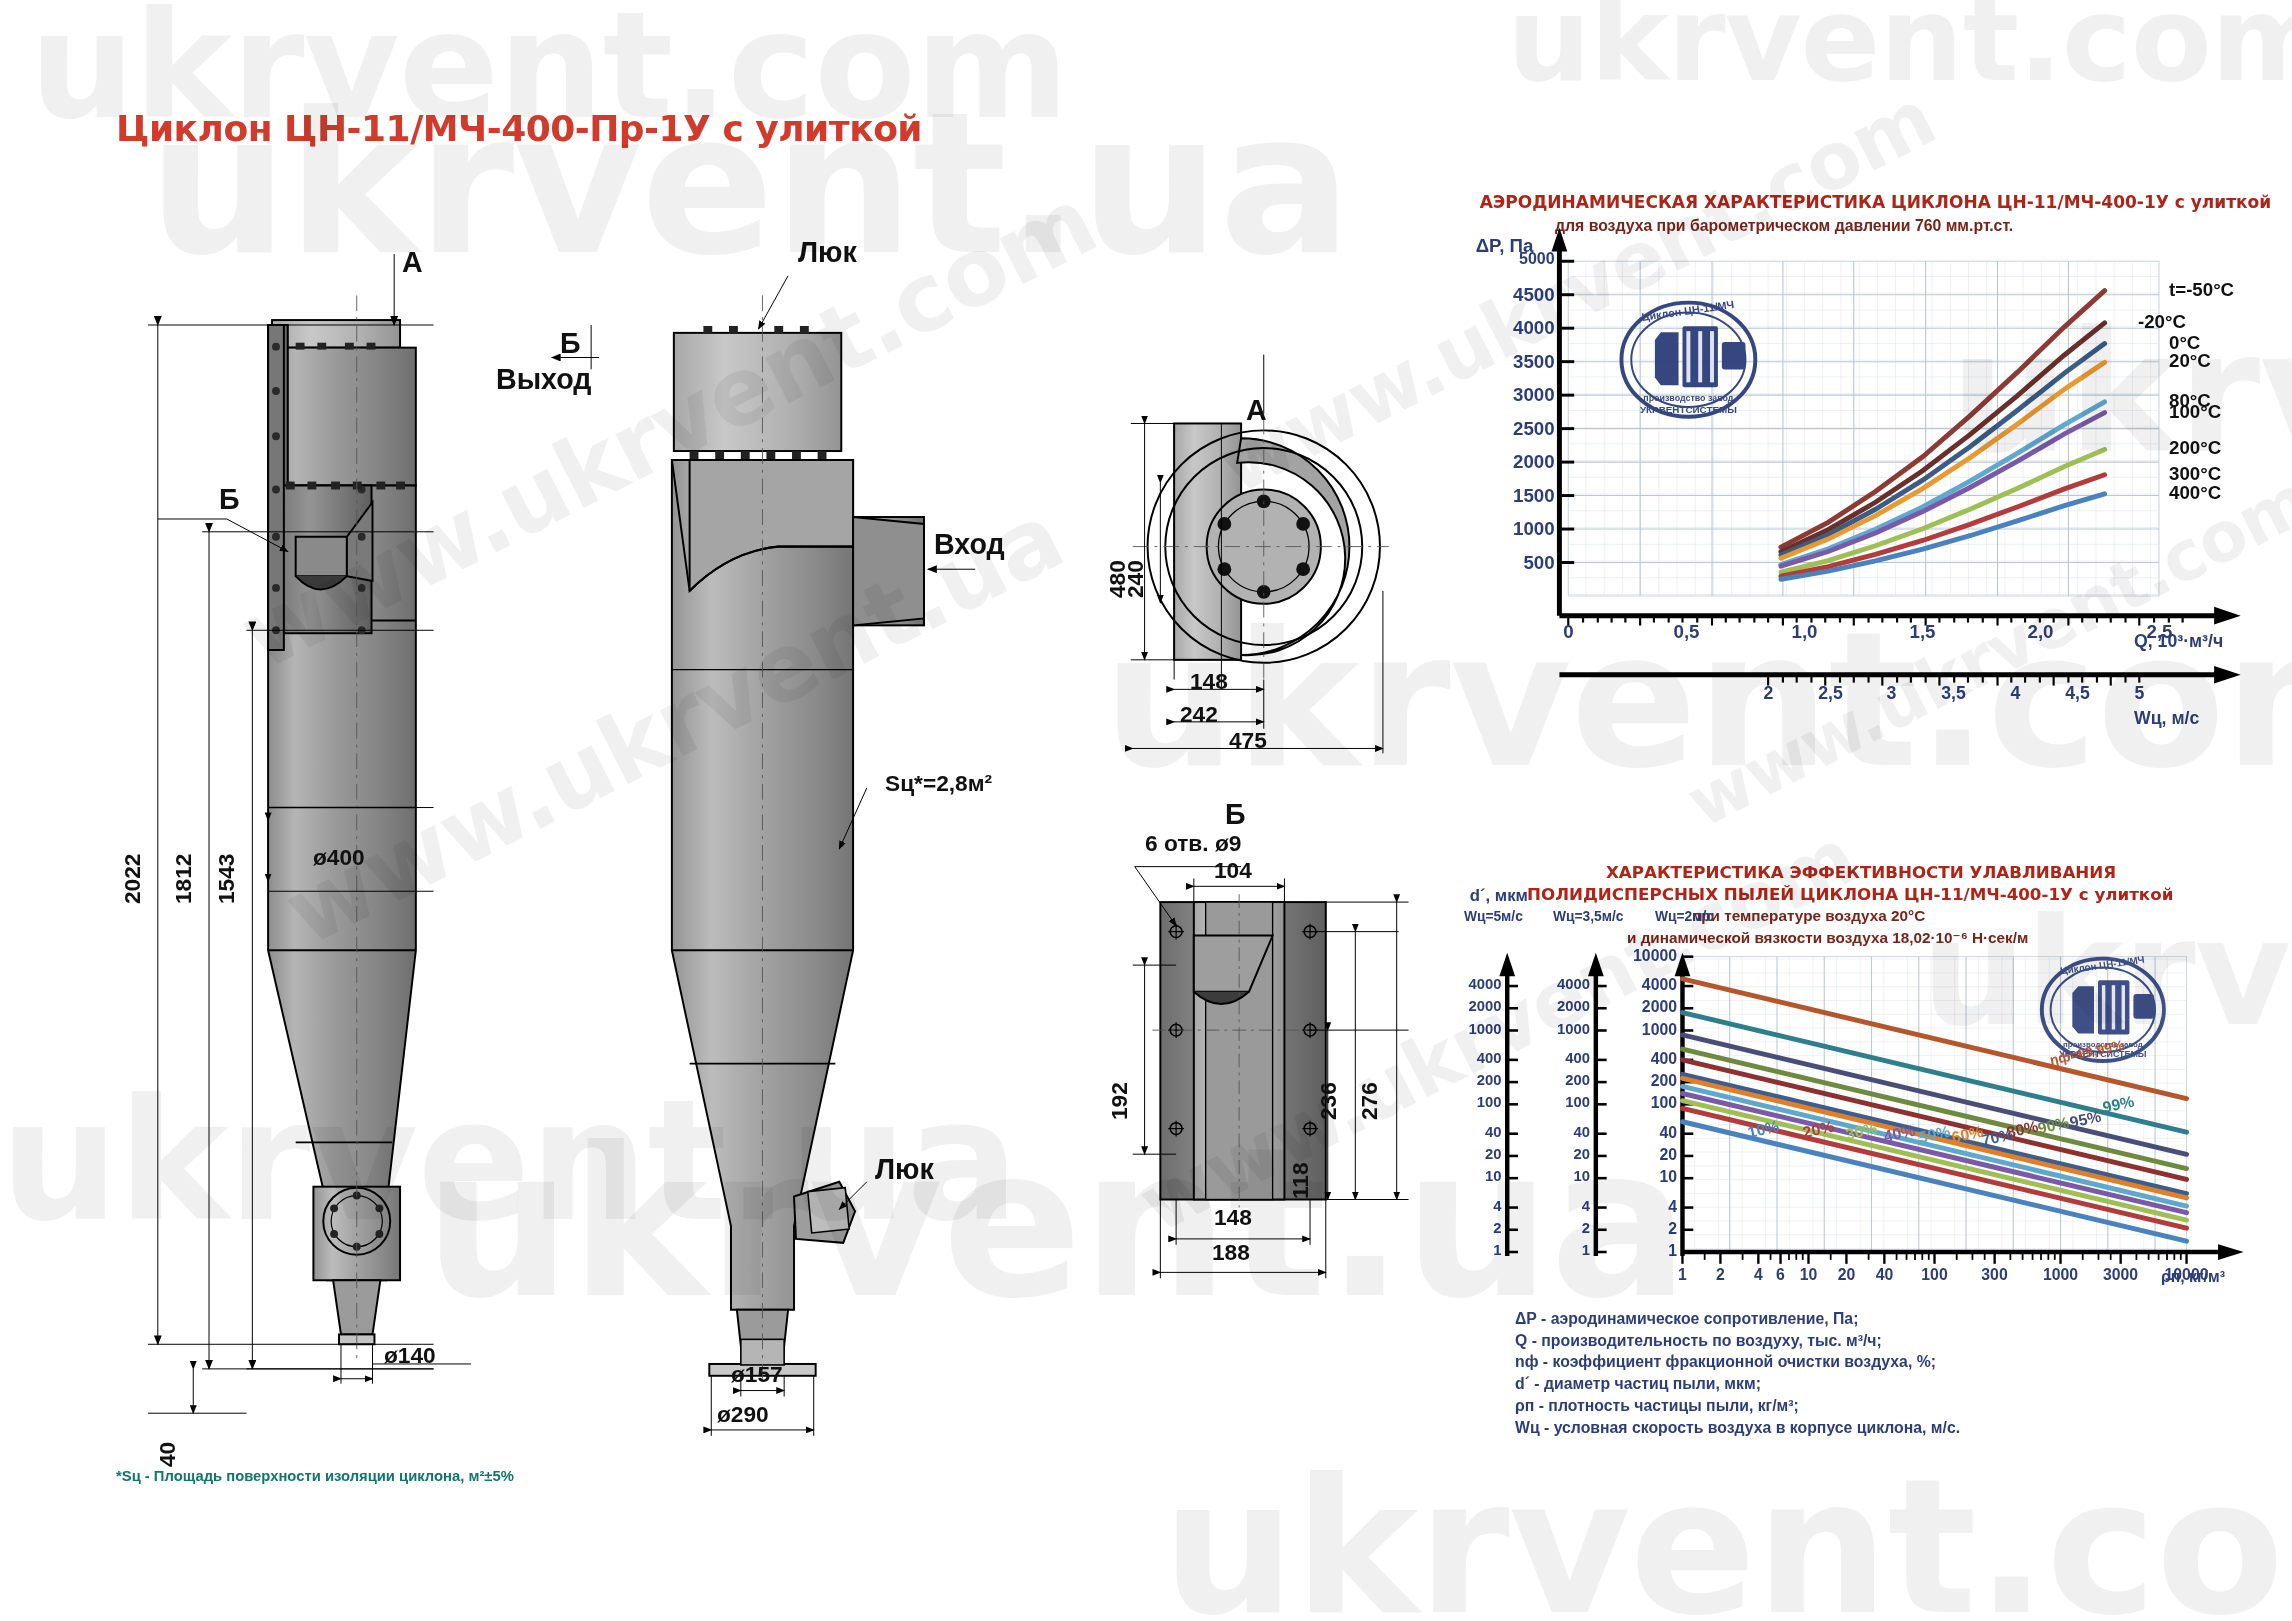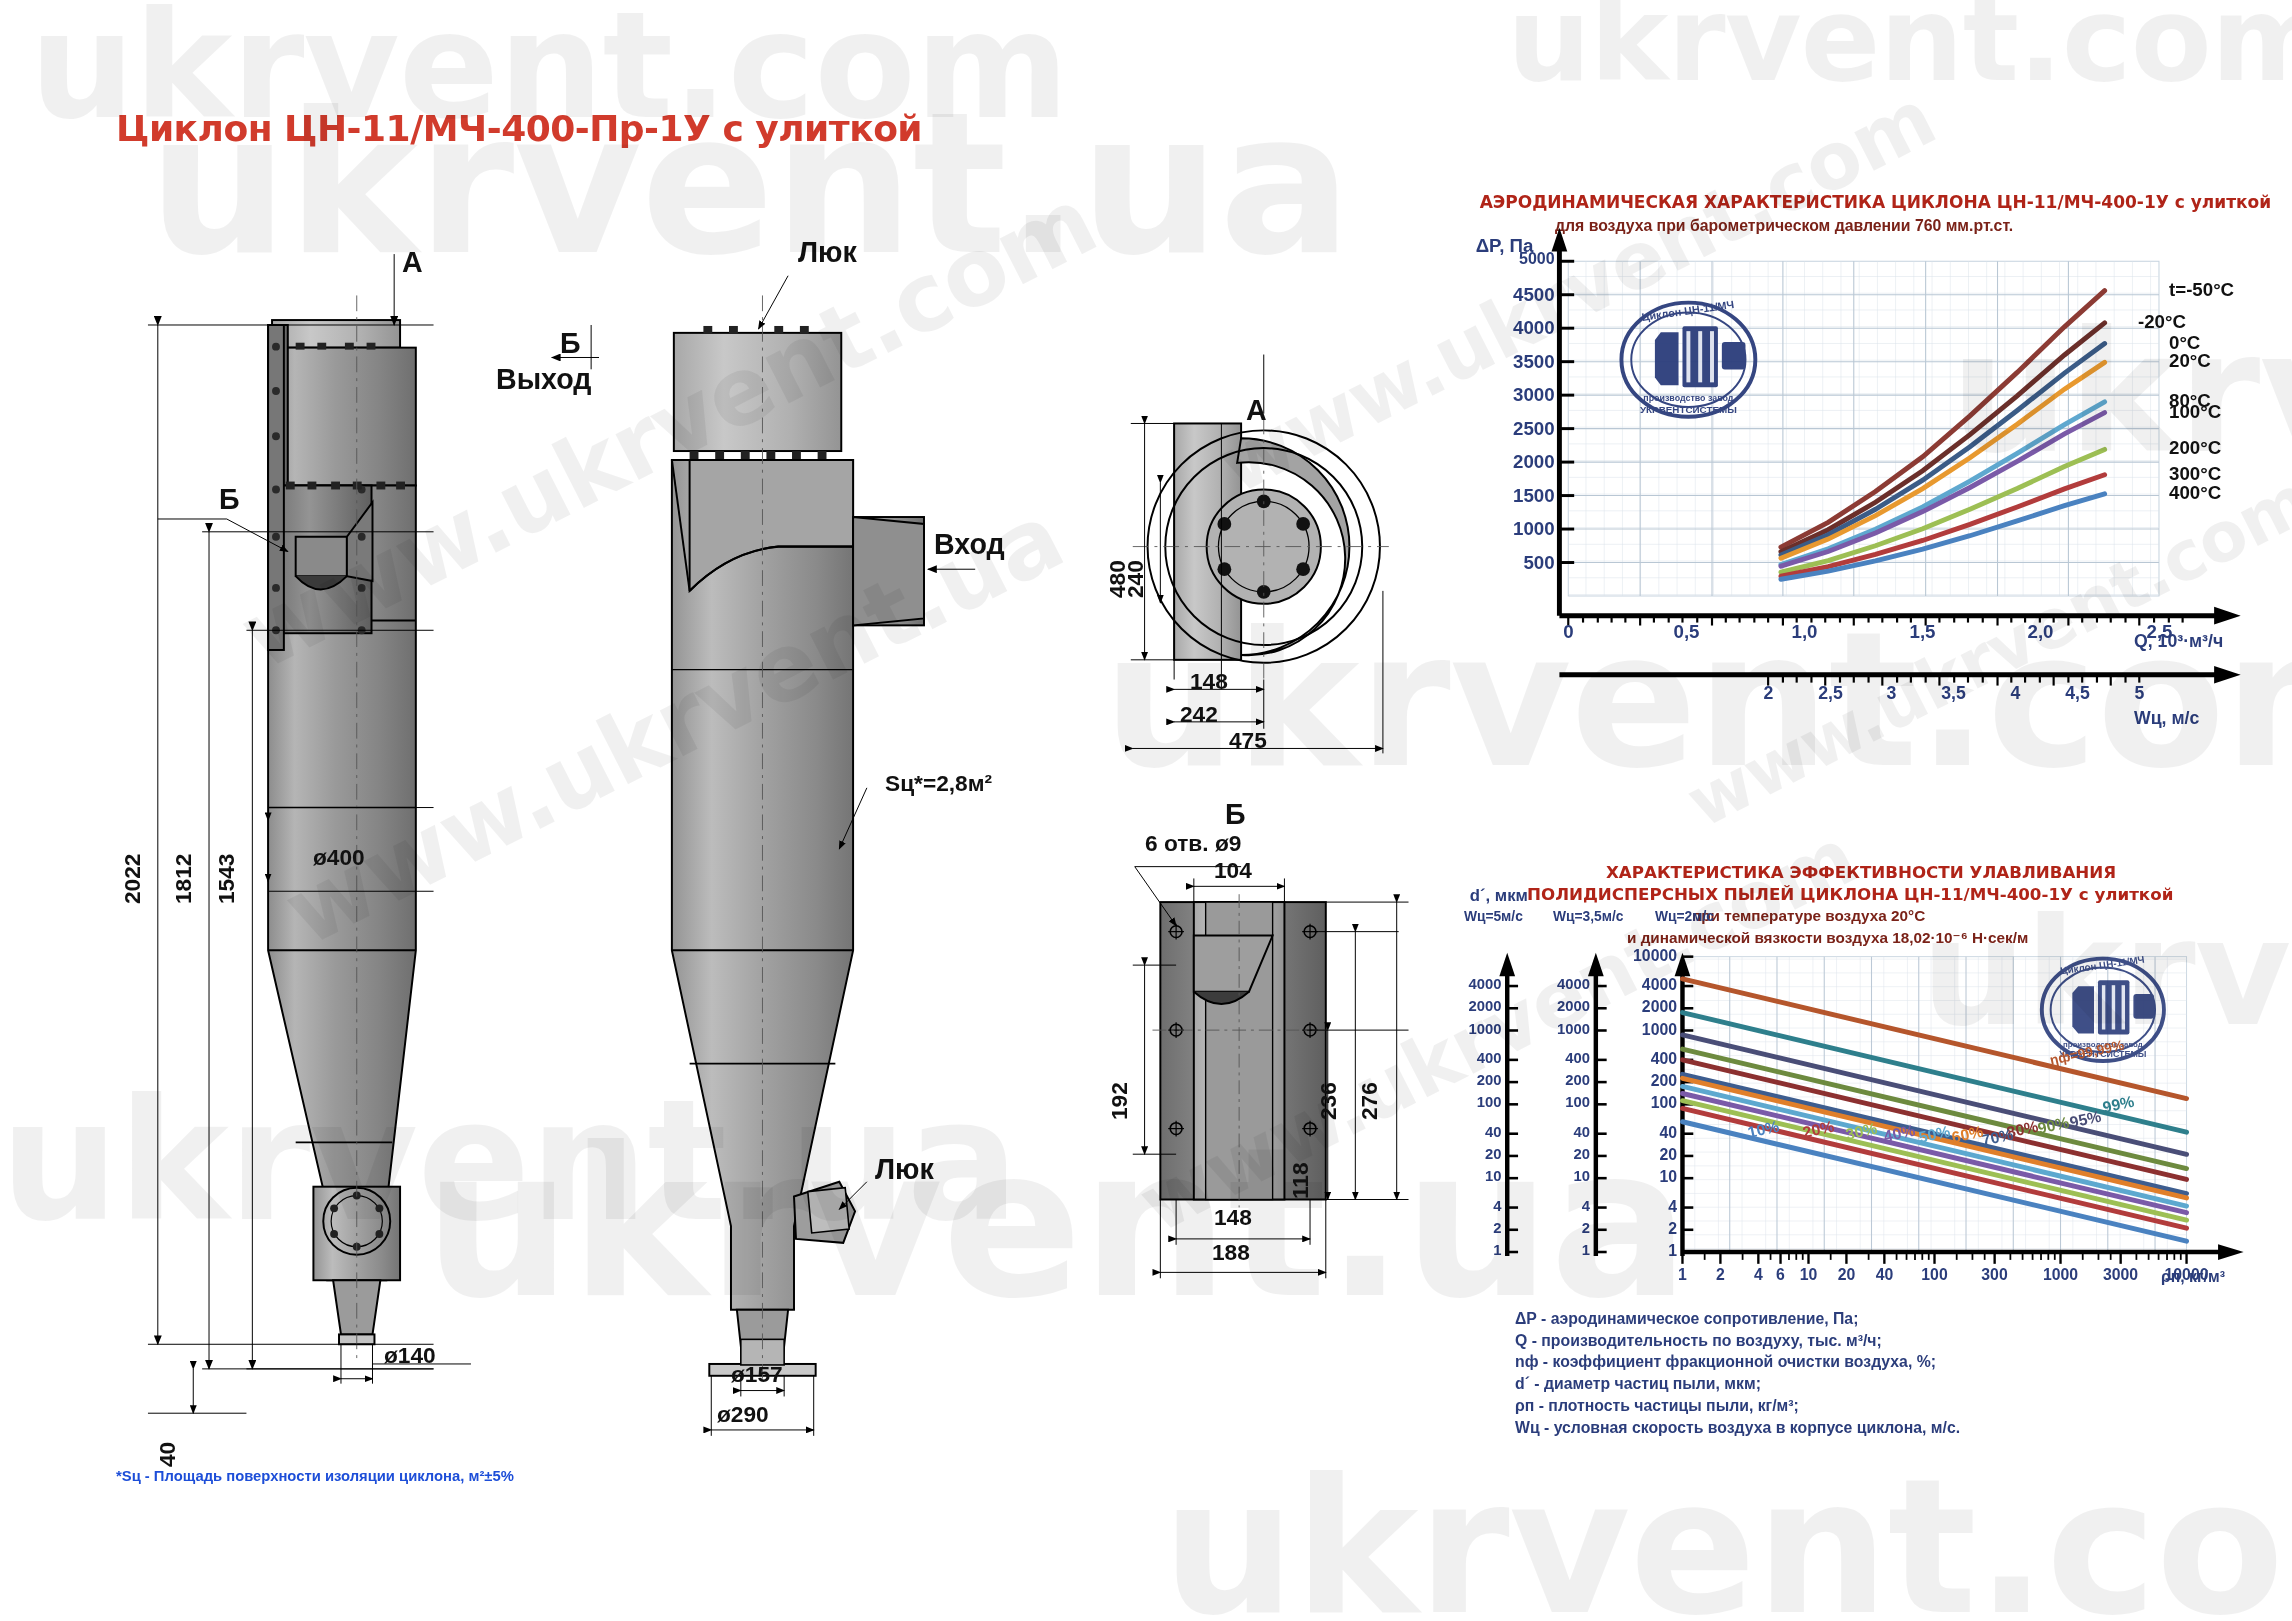--- a/index.html
+++ b/index.html
@@ -15,21 +15,21 @@
 
   
   #main-title{left:116px;top:108px;font-size:36px;font-weight:bold;color:#d13b2c;
       font-family:"DejaVu Sans",sans-serif;letter-spacing:-0.5px;z-index:4;}
 
   
   .dim{font-size:22.7px;font-weight:bold;color:#111;font-family:"Liberation Sans",sans-serif;
        letter-spacing:0px;white-space:nowrap;}
   .dim.v{transform-origin:left bottom;transform:rotate(-90deg);}
   .lblbig{font-size:28.6px;font-weight:bold;color:#111;white-space:nowrap;}
-  .note{font-size:14.8px;font-weight:bold;color:#1d4ed8;white-space:nowrap;}
+  .note{font-size:14.8px;font-weight:bold;color:#0f766e;white-space:nowrap;}
 
   
   .chtitle{color:#b02418;font-weight:bold;font-family:"DejaVu Sans",sans-serif;
            white-space:nowrap;}
   .chsub{color:#7a2218;font-weight:bold;white-space:nowrap;}
   .axlab{color:#2b3d7b;font-weight:bold;white-space:nowrap;}
   .tick{color:#2b3d7b;font-weight:bold;white-space:nowrap;}
   .curvelab{font-weight:bold;color:#111;white-space:nowrap;}
   .pctlab{font-weight:bold;white-space:nowrap;}
 </style>

